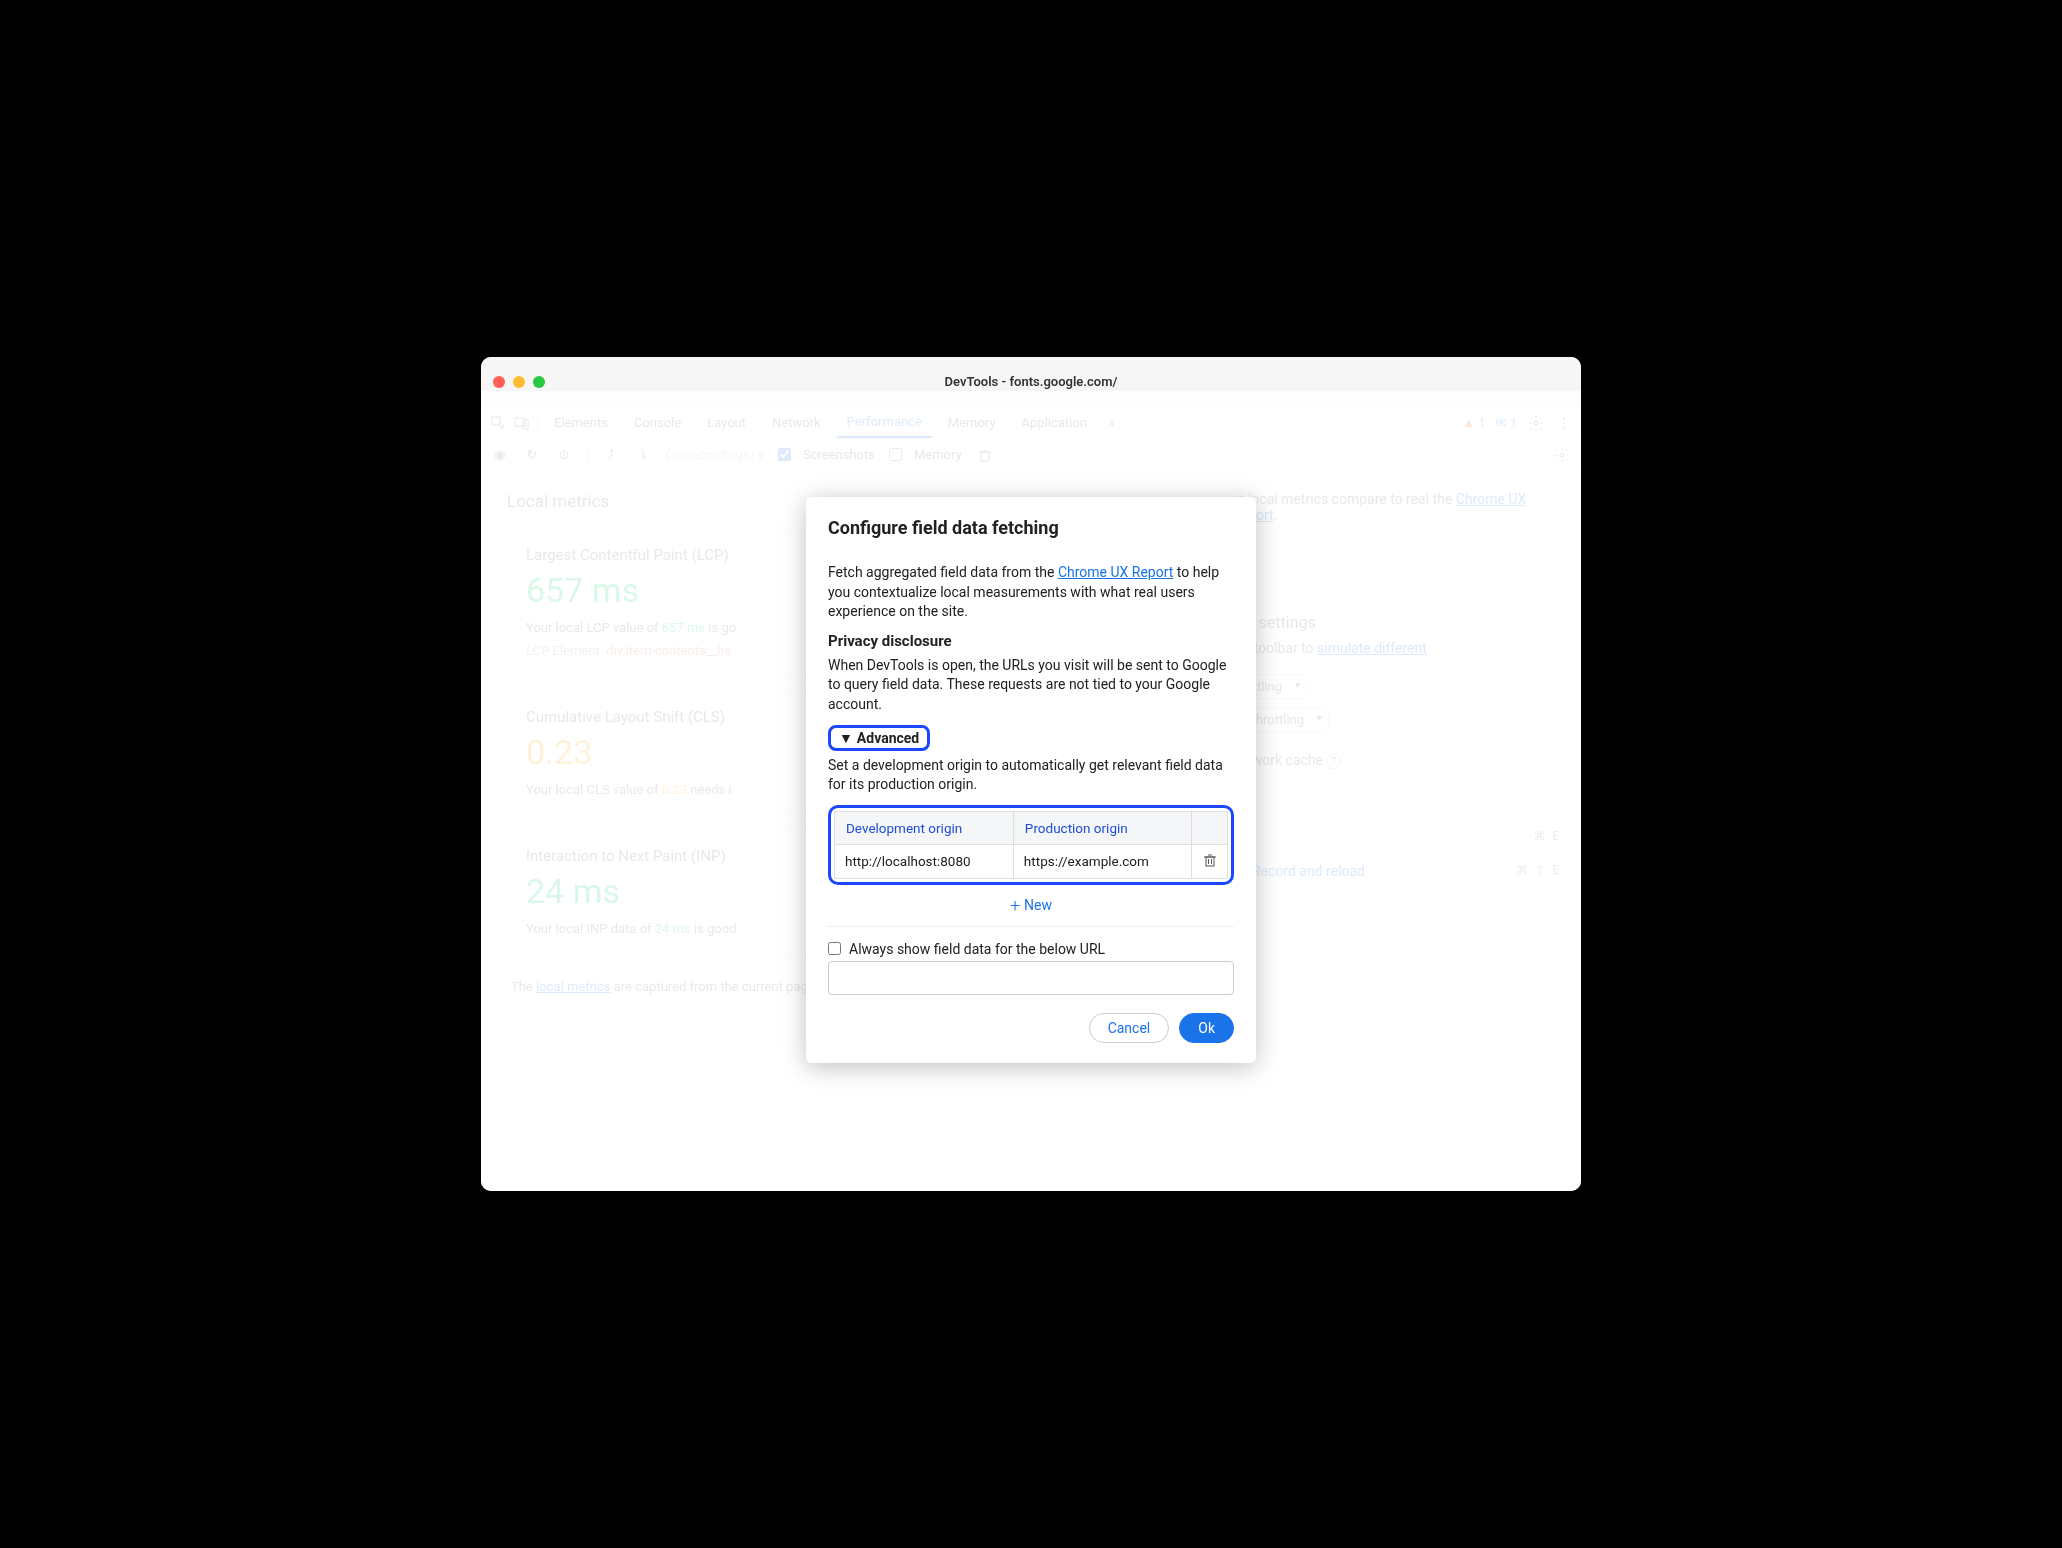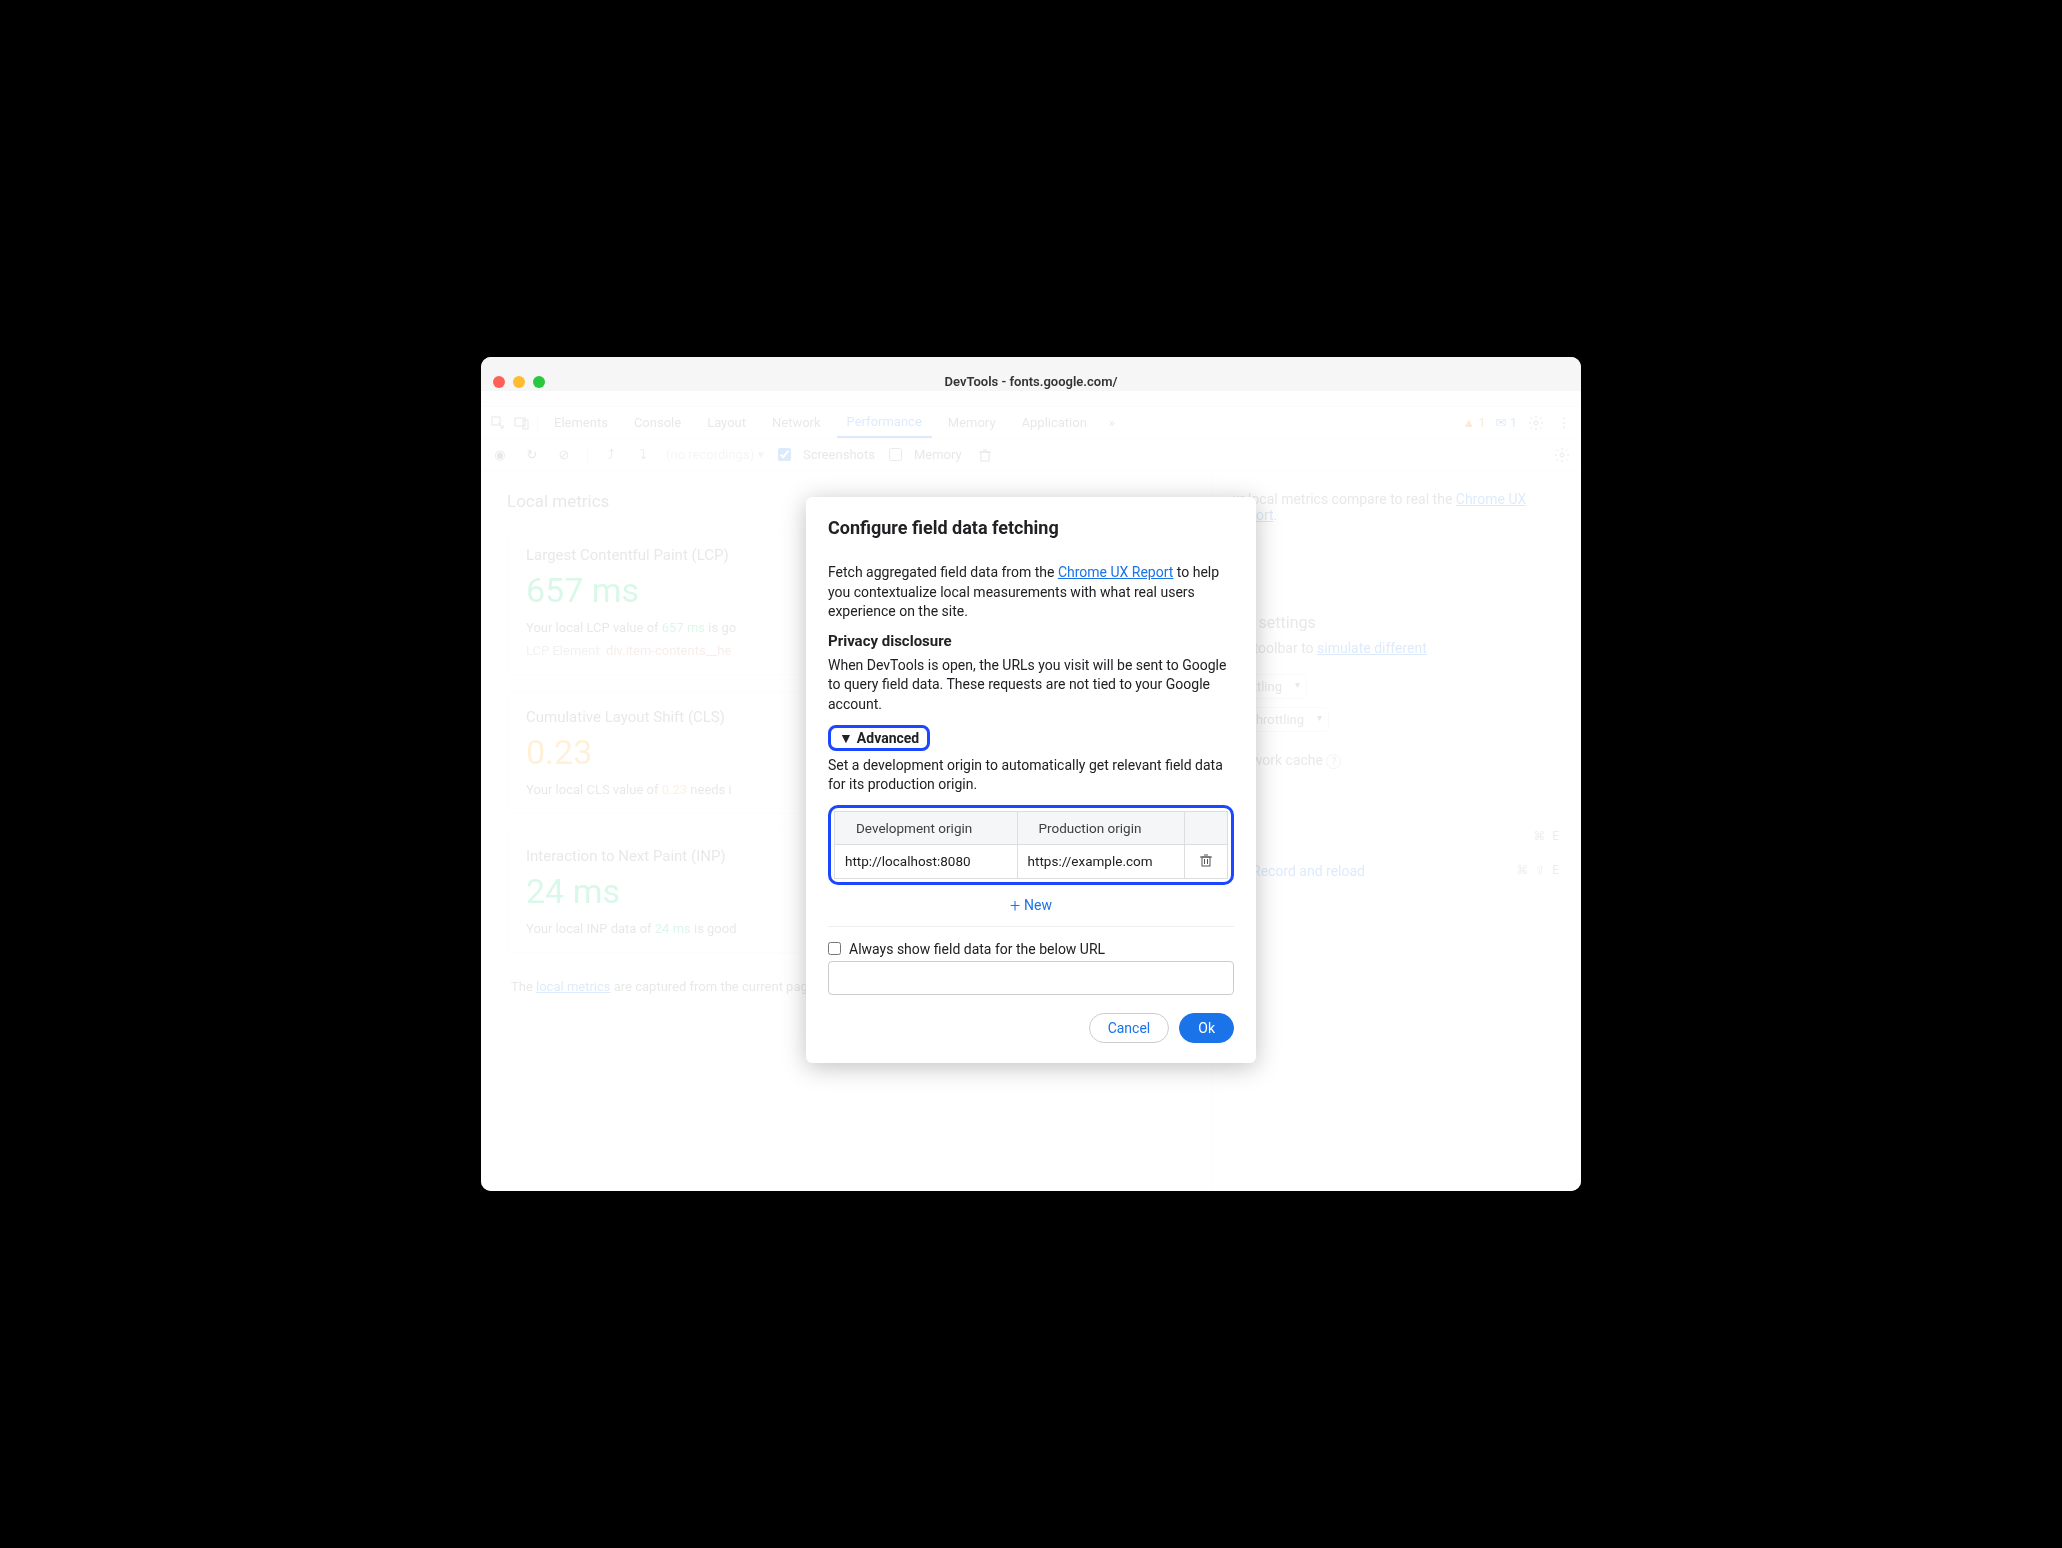--- a/index.html
+++ b/index.html
@@ -52,21 +52,21 @@
 .rec-btn { display:flex; align-items:center; gap:6px; color:#1a73e8; font-size:14px; }
 
 .modal { position:absolute; z-index:10; left:50%; top:140px; transform:translateX(-50%); width:450px; background:#fff; border-radius:6px; box-shadow:0 4px 24px rgba(0,0,0,.25); padding:20px 22px; font-size:14px; color:#202124; }
 .modal h2 { font-size:18px; font-weight:700; margin-bottom:25px; }
 .modal p { margin-bottom:10px; line-height:1.4; }
 .modal h3 { font-size:15px; font-weight:700; margin:8px 0 6px; }
 .modal a { color:#1a73e8; text-decoration:underline; }
 .adv-toggle { display:inline-flex; align-items:center; gap:4px; border:3px solid #1a47ff; border-radius:8px; padding:2px 8px; font-weight:700; font-size:14px; margin-bottom:5px; }
 .origin-table { border:3px solid #1a47ff; border-radius:10px; padding:3px; margin-bottom:6px;}
 .origin-table table { width:100%; border-collapse:collapse; font-size:13.5px; }
-.origin-table th { text-align:left; font-weight:400; background:#f5f6f7; padding:8px 21px; border:1px solid #ddd; color:#404040;}
+.origin-table th { text-align:left; font-weight:400; background:#f5f6f7; padding:8px 11px; border:1px solid #ddd; color:#1d4ed8;}
 .origin-table td { padding:8px 10px; border:1px solid #ddd; }
 .origin-table td:last-child { width:36px; text-align:center; }
 .trash { width:14px; height:14px; display:inline-block; }
 .new-btn { color:#1a73e8; font-size:14px; display:flex; align-items:center; justify-content:center; gap:4px; padding:4px 0 10px; border-bottom:1px solid #eee; margin-bottom:14px; }
 .always-row { display:flex; align-items:center; gap:8px; font-size:14px; margin-bottom:4px; }
 .url-input { width:100%; border:1px solid #ccc; border-radius:4px; height:34px; padding:0 8px; margin-bottom:18px; }
 .modal-actions { display:flex; justify-content:flex-end; gap:10px; }
 .btn { border-radius:16px; padding:6px 18px; font-size:14px; cursor:pointer; }
 .btn.cancel { background:#fff; border:1px solid #ccc; color:#1a73e8; }
 .btn.ok { background:#1a73e8; border:1px solid #1a73e8; color:#fff; }

